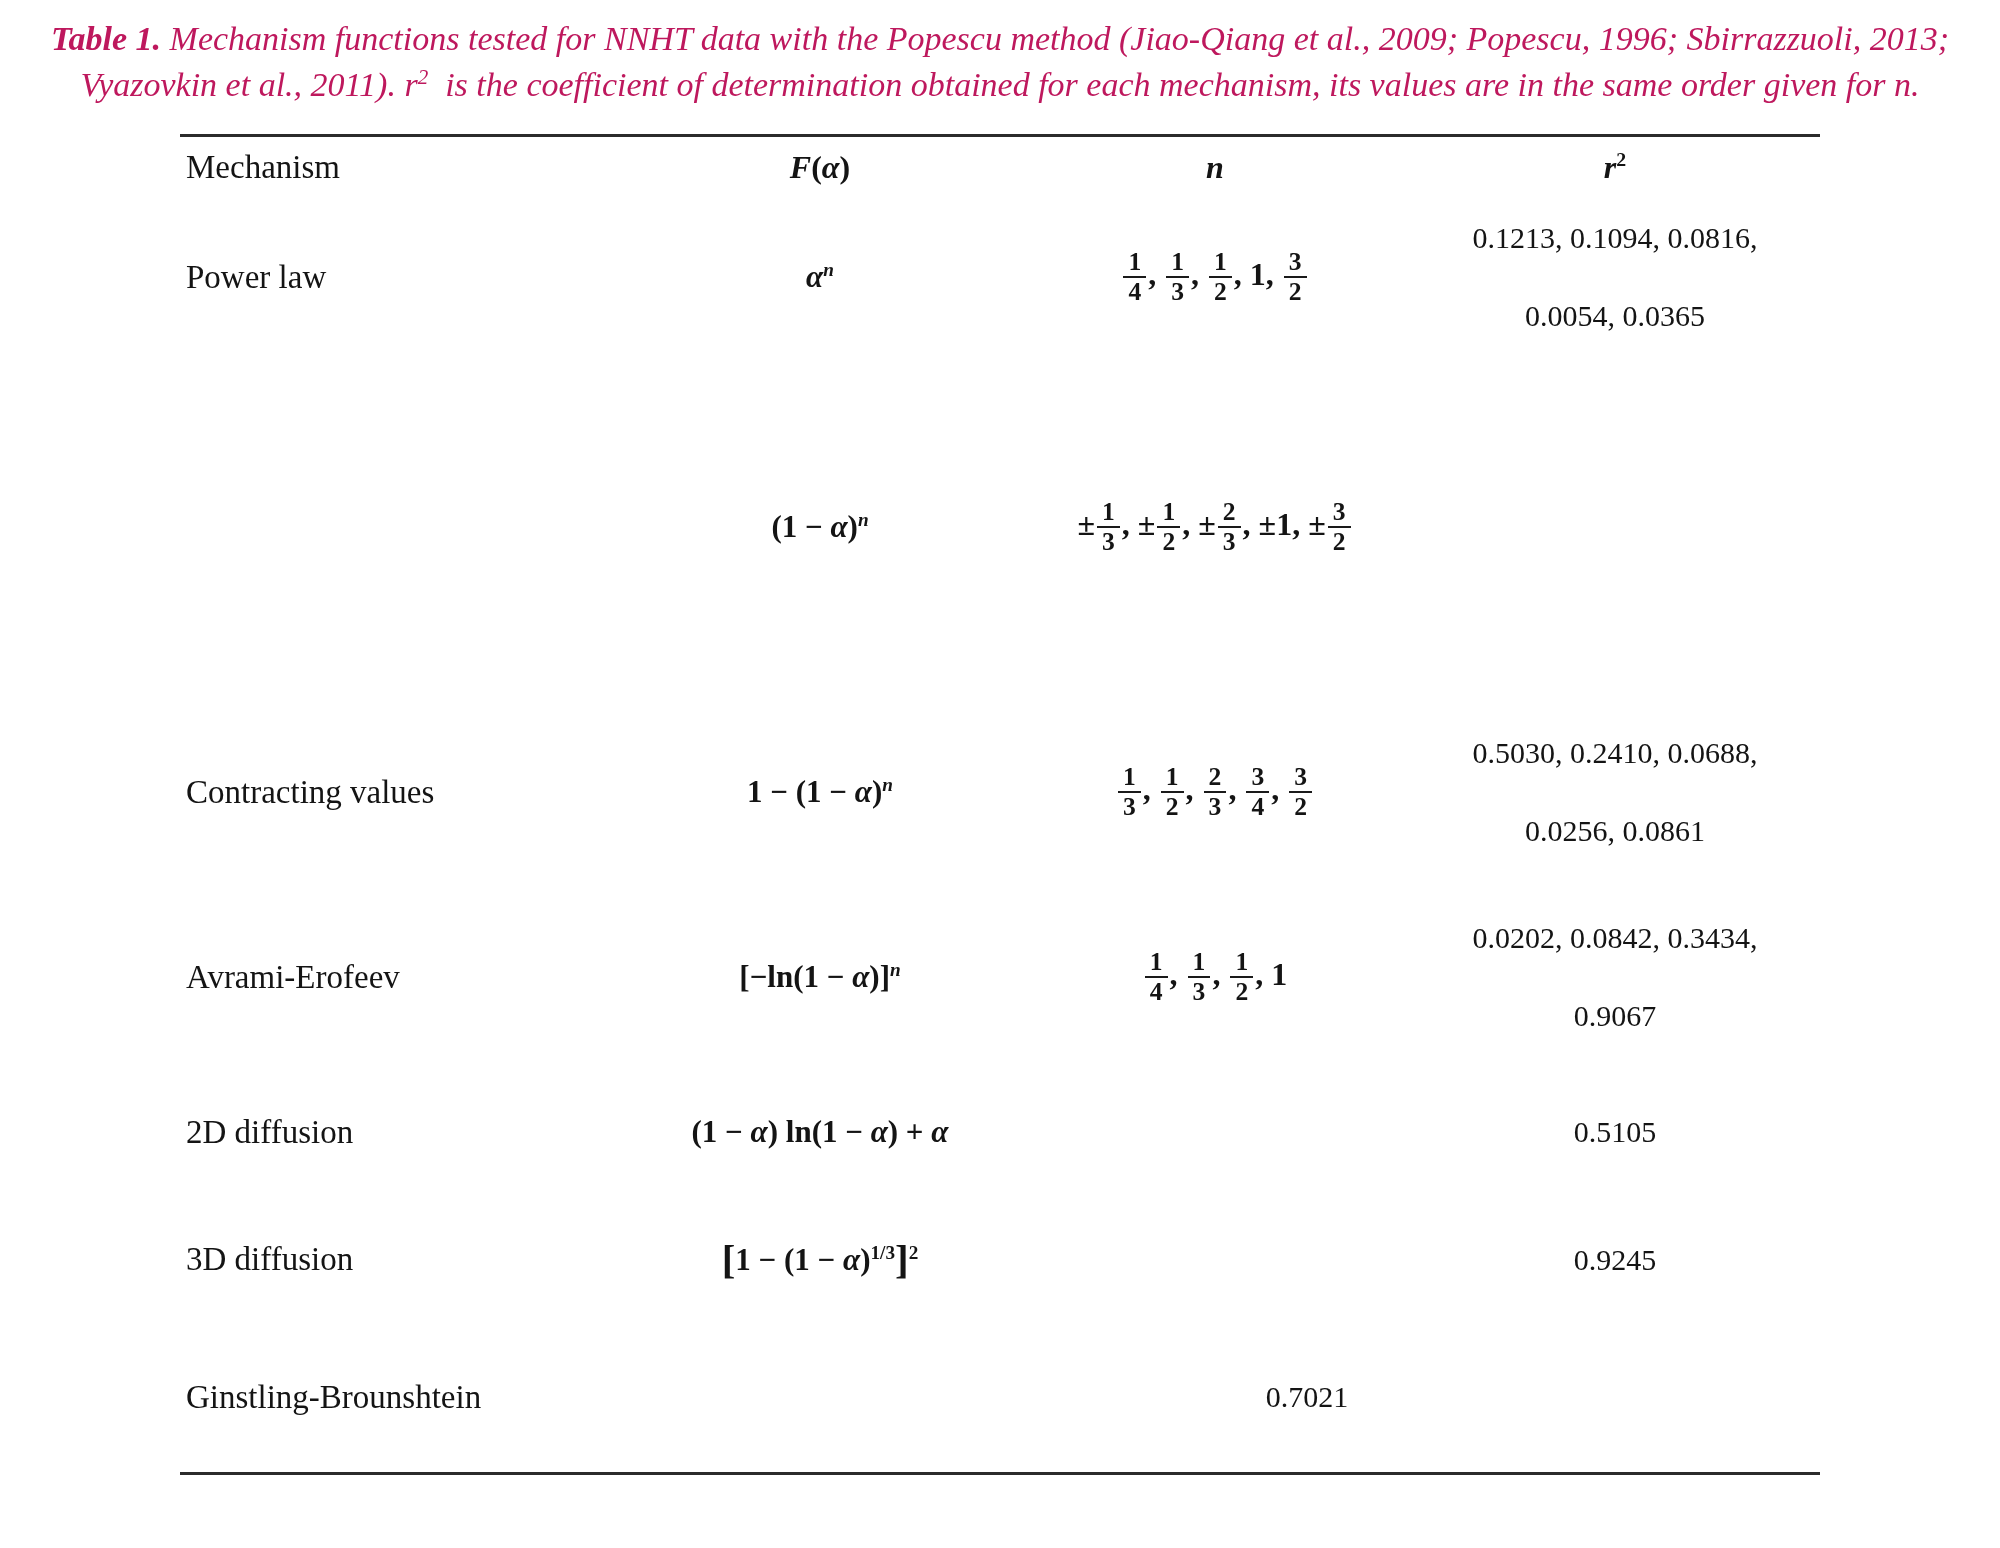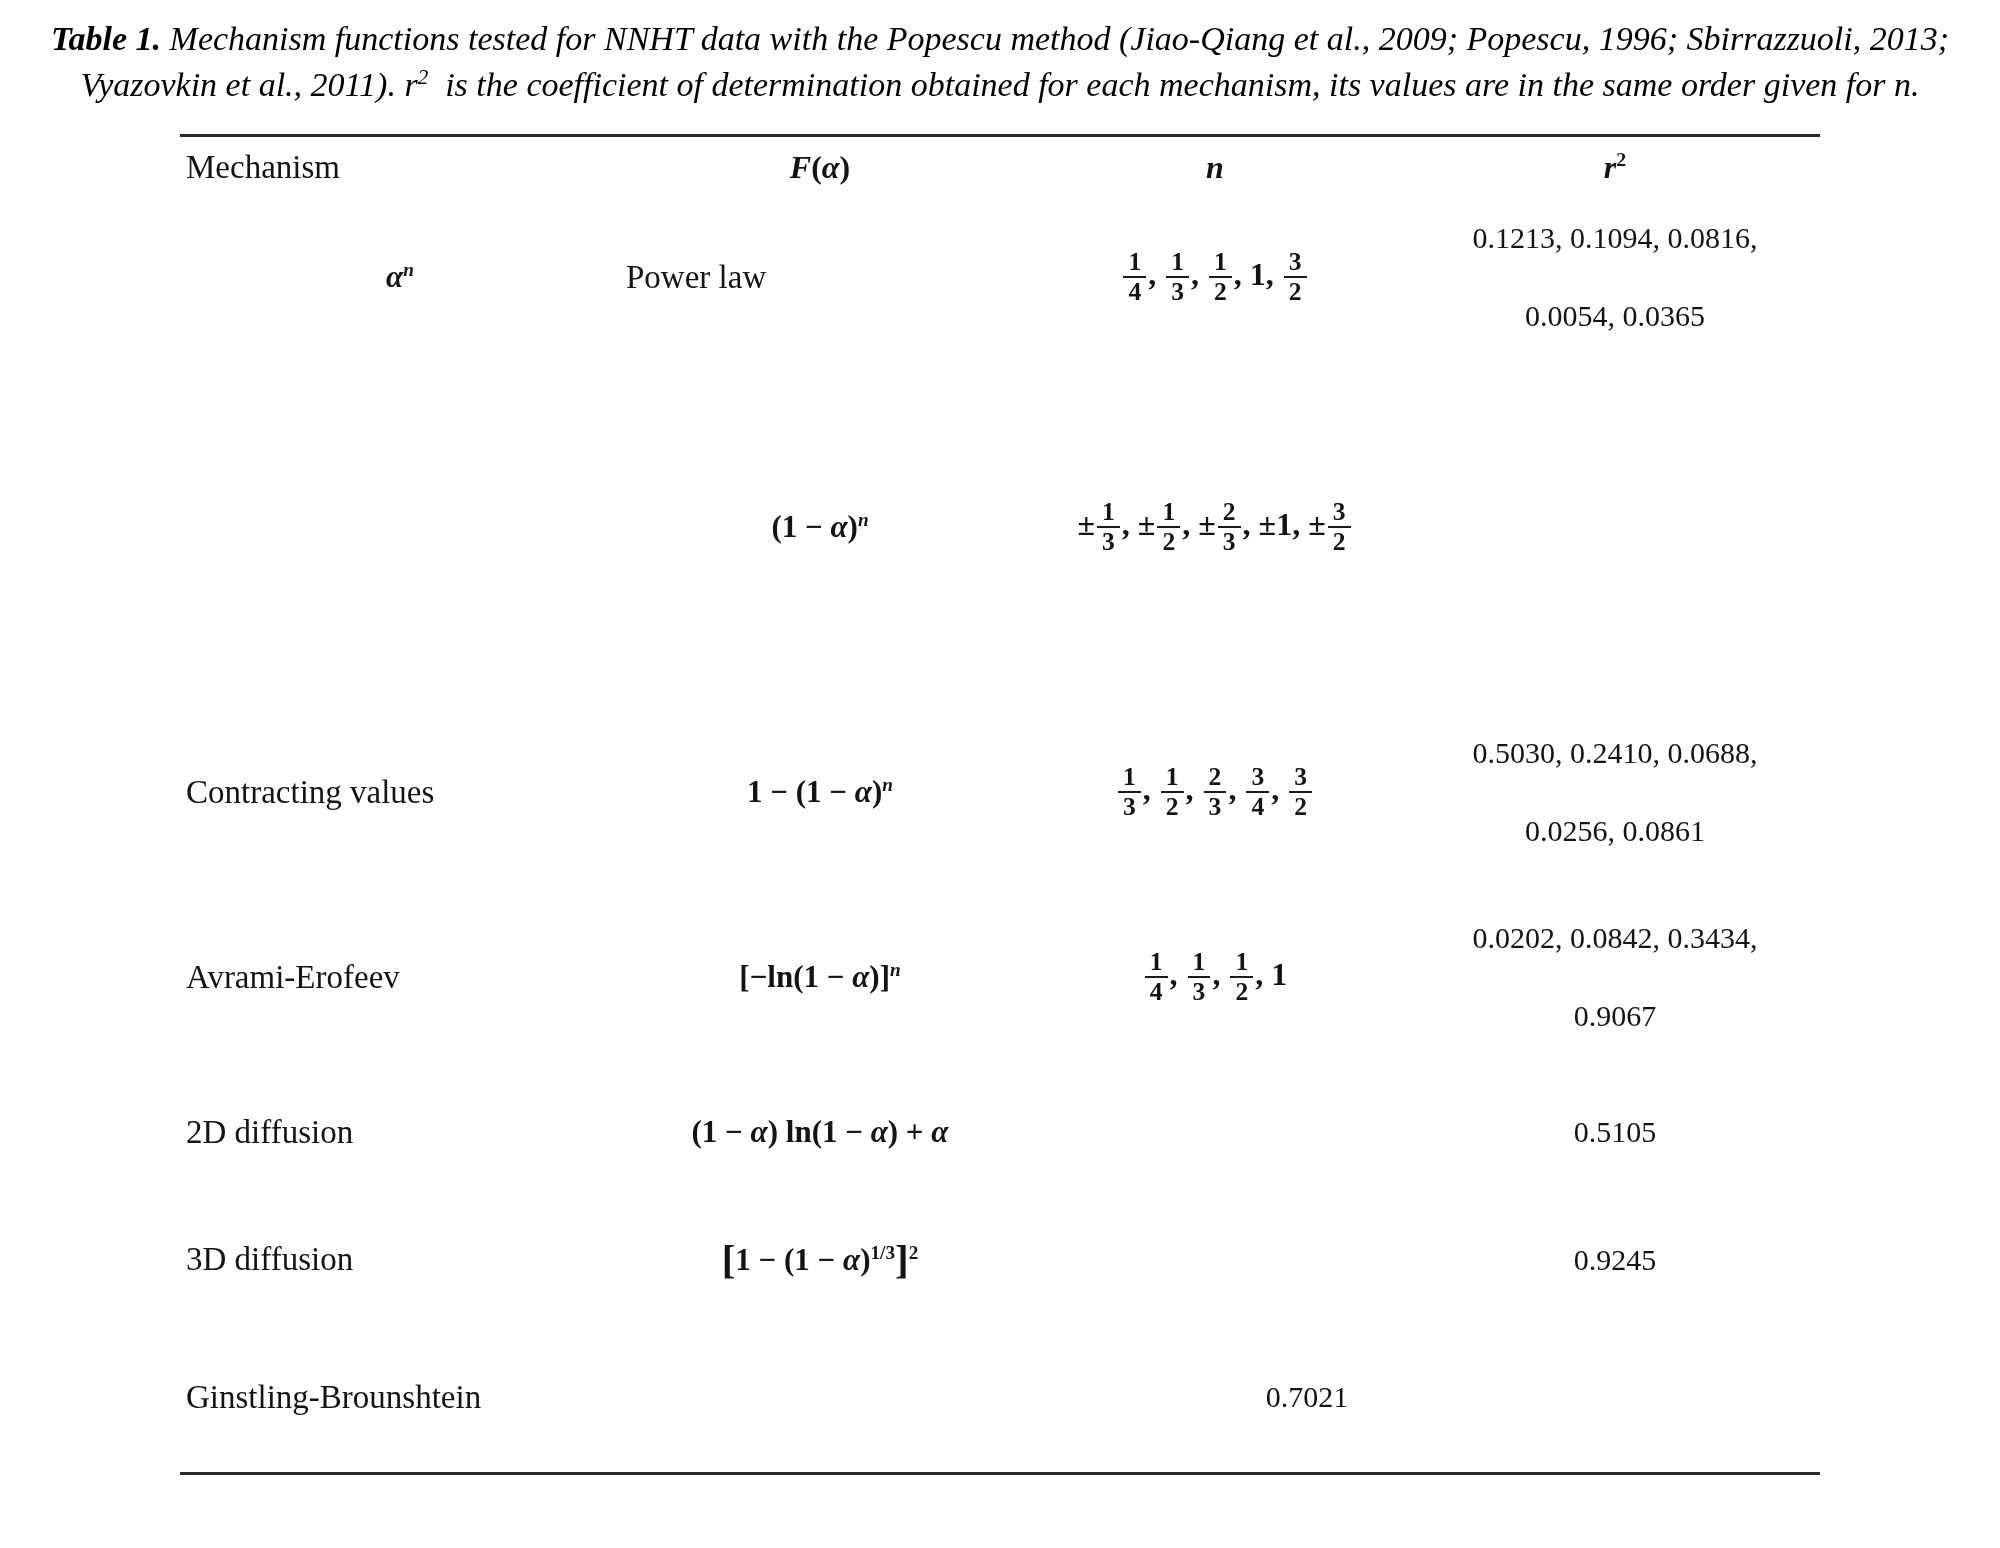--- a/index.html
+++ b/index.html
@@ -4,21 +4,21 @@
 <style>
   * { margin:0; padding:0; box-sizing:border-box; }
   html,body { background:#ffffff; }
   body {
     width:2000px; height:1548px; overflow:hidden;
     font-family:"Liberation Serif","DejaVu Serif",serif;
     color:#141414;
   }
   .caption {
     width:1976px; margin:16px auto 0; text-align:center;
-    font-style:italic; font-size:34px; line-height:1.36; color:#000000;
+    font-style:italic; font-size:34px; line-height:1.36; color:#be185d;
   }
   .caption b { font-weight:bold; }
   .caption sup { font-size:0.62em; }
   .table {
     width:1640px; margin:26px auto 0;
     border-top:3px solid #2b2b2b; border-bottom:3px solid #2b2b2b;
   }
   .row {
     display:grid;
     grid-template-columns:440px 400px 390px 410px;
@@ -64,22 +64,22 @@
 <div class="table">
 
   <div class="row head-row">
     <div class="cell mech">Mechanism</div>
     <div class="cell formula"><i>F</i>(<i>α</i>)</div>
     <div class="cell nvals"><i>n</i></div>
     <div class="cell r2cell"><i>r</i><sup>2</sup></div>
   </div>
 
   <div class="row rh1">
+    <div class="cell mech">Power law</div>
     <div class="cell formula"><i>α</i><sup><i>n</i></sup></div>
-    <div class="cell mech">Power law</div>
     <div class="cell nvals"><span class="fr">
           <span class="fn">1</span>
           <span class="fd">4</span>
         </span>, <span class="fr">
           <span class="fn">1</span>
           <span class="fd">3</span>
         </span>, <span class="fr">
           <span class="fn">1</span>
           <span class="fd">2</span>
         </span>, 1, <span class="fr">

